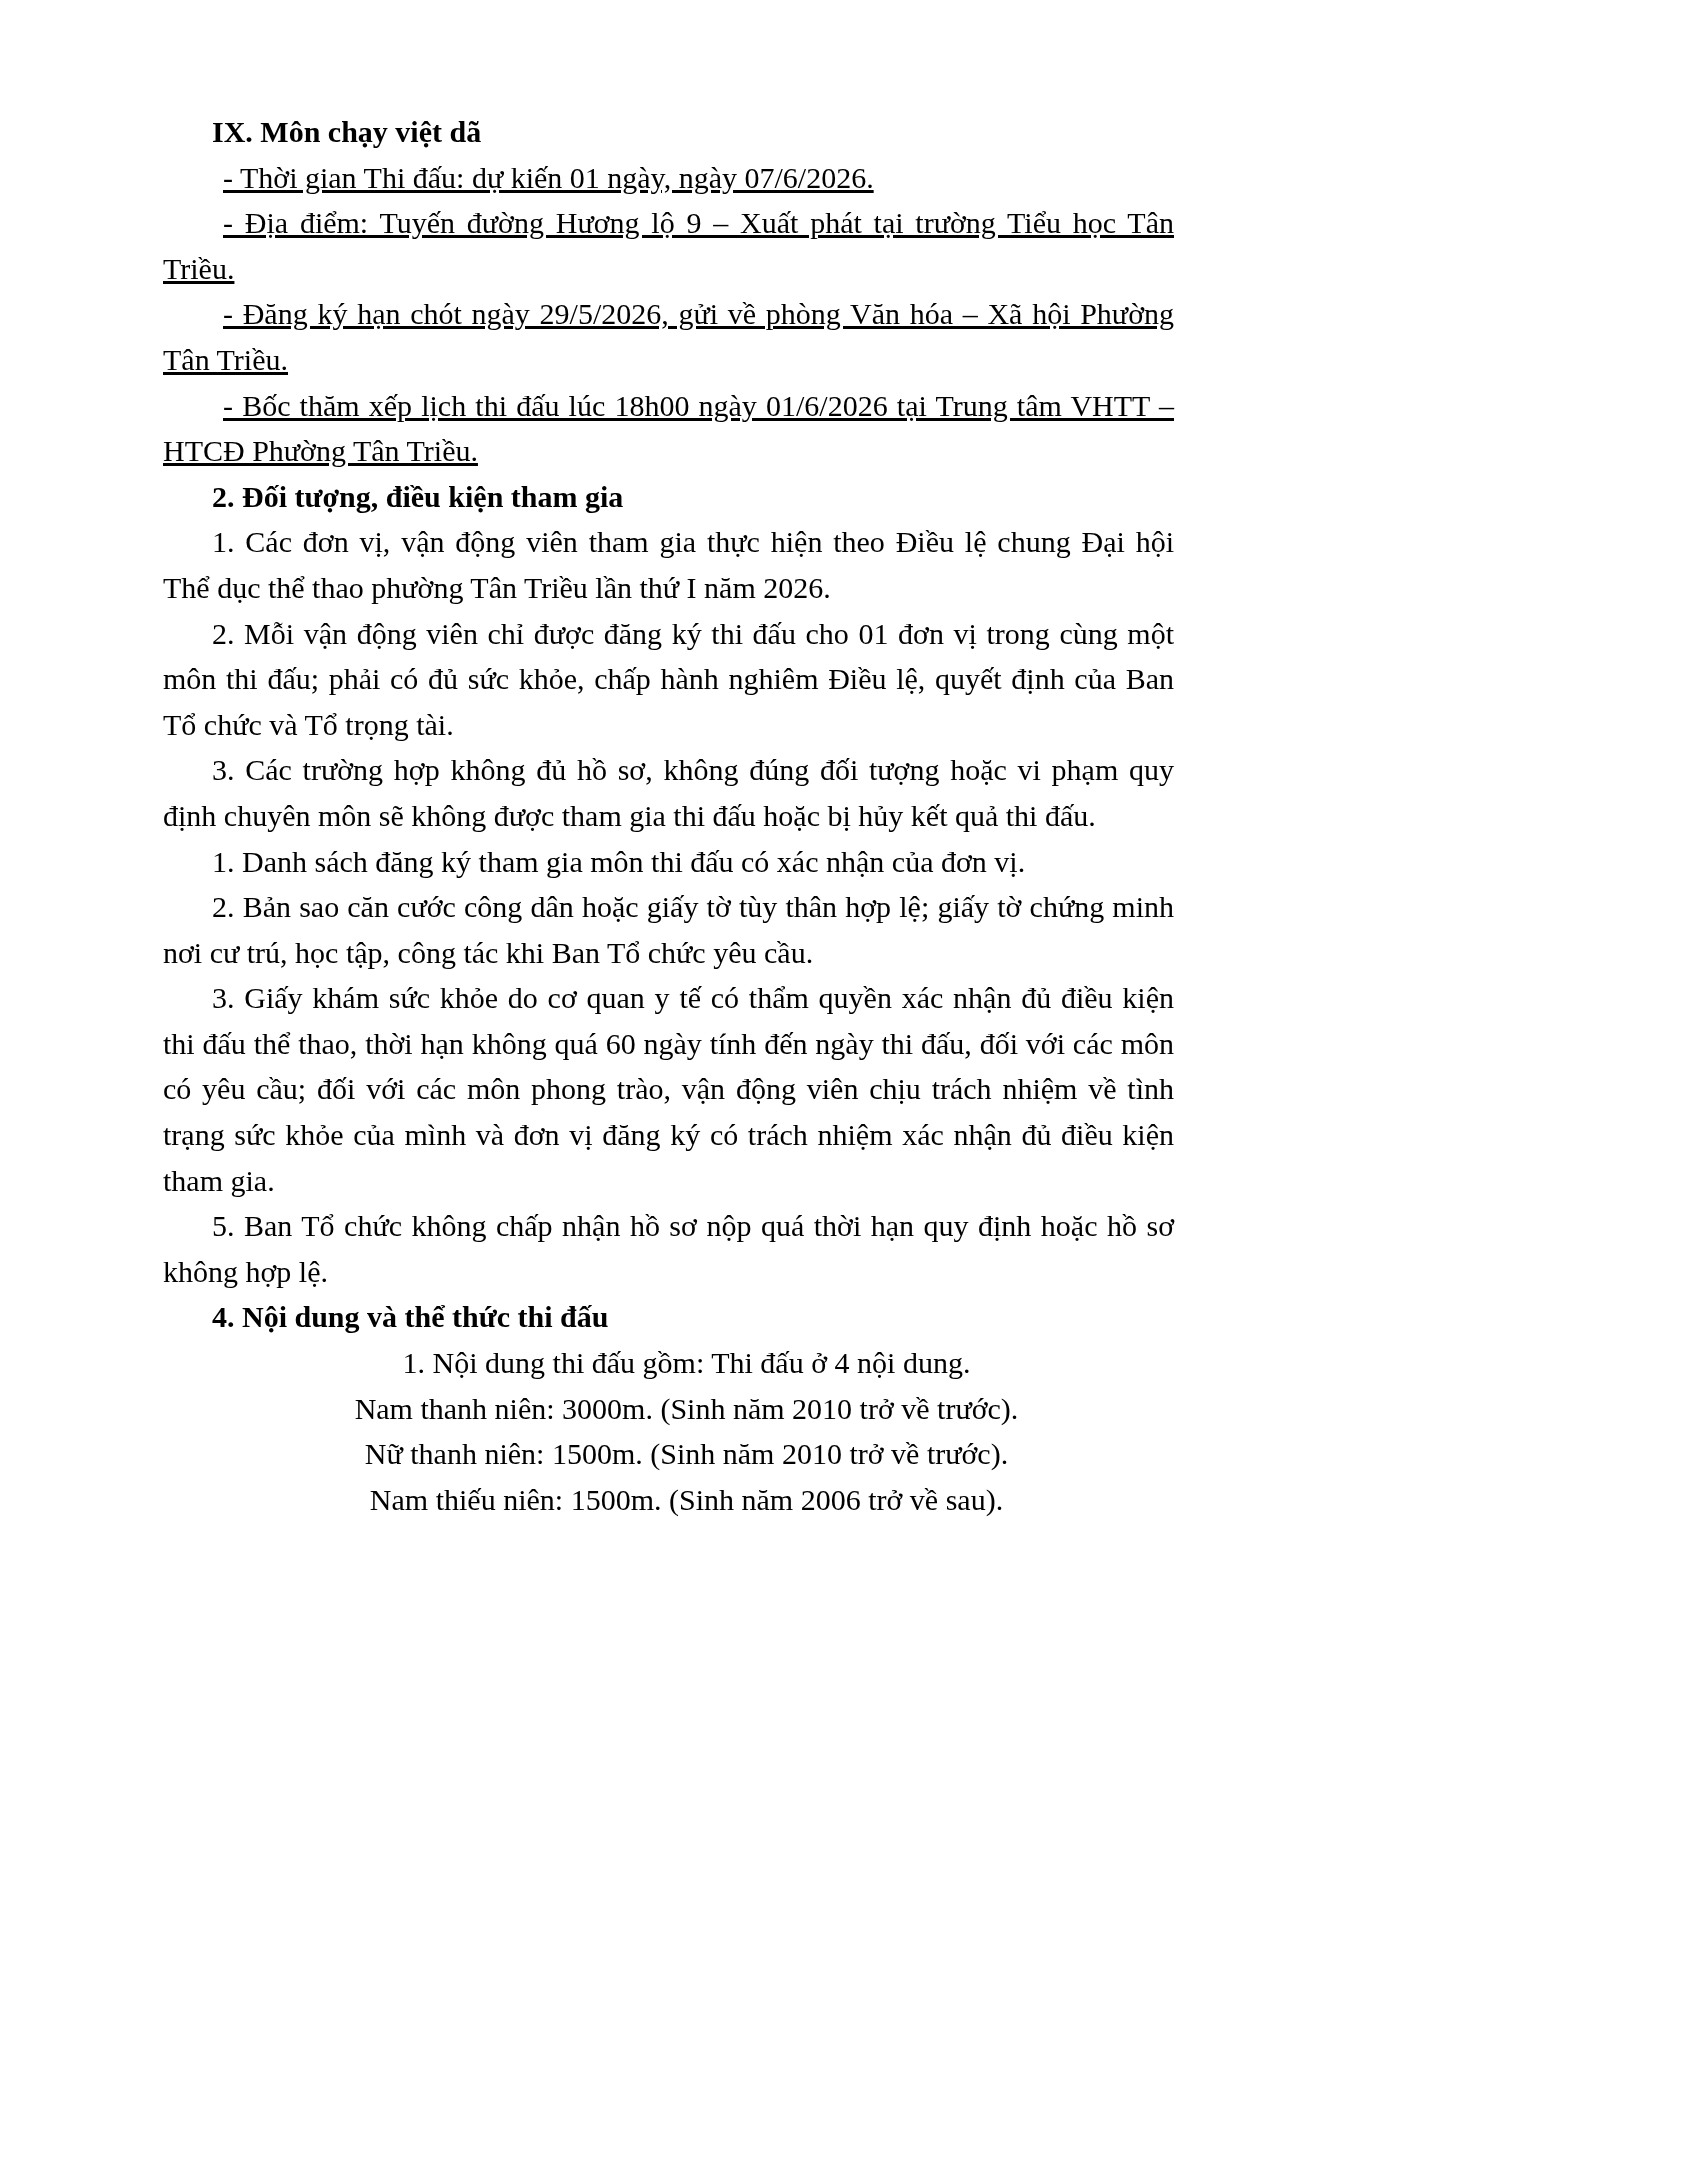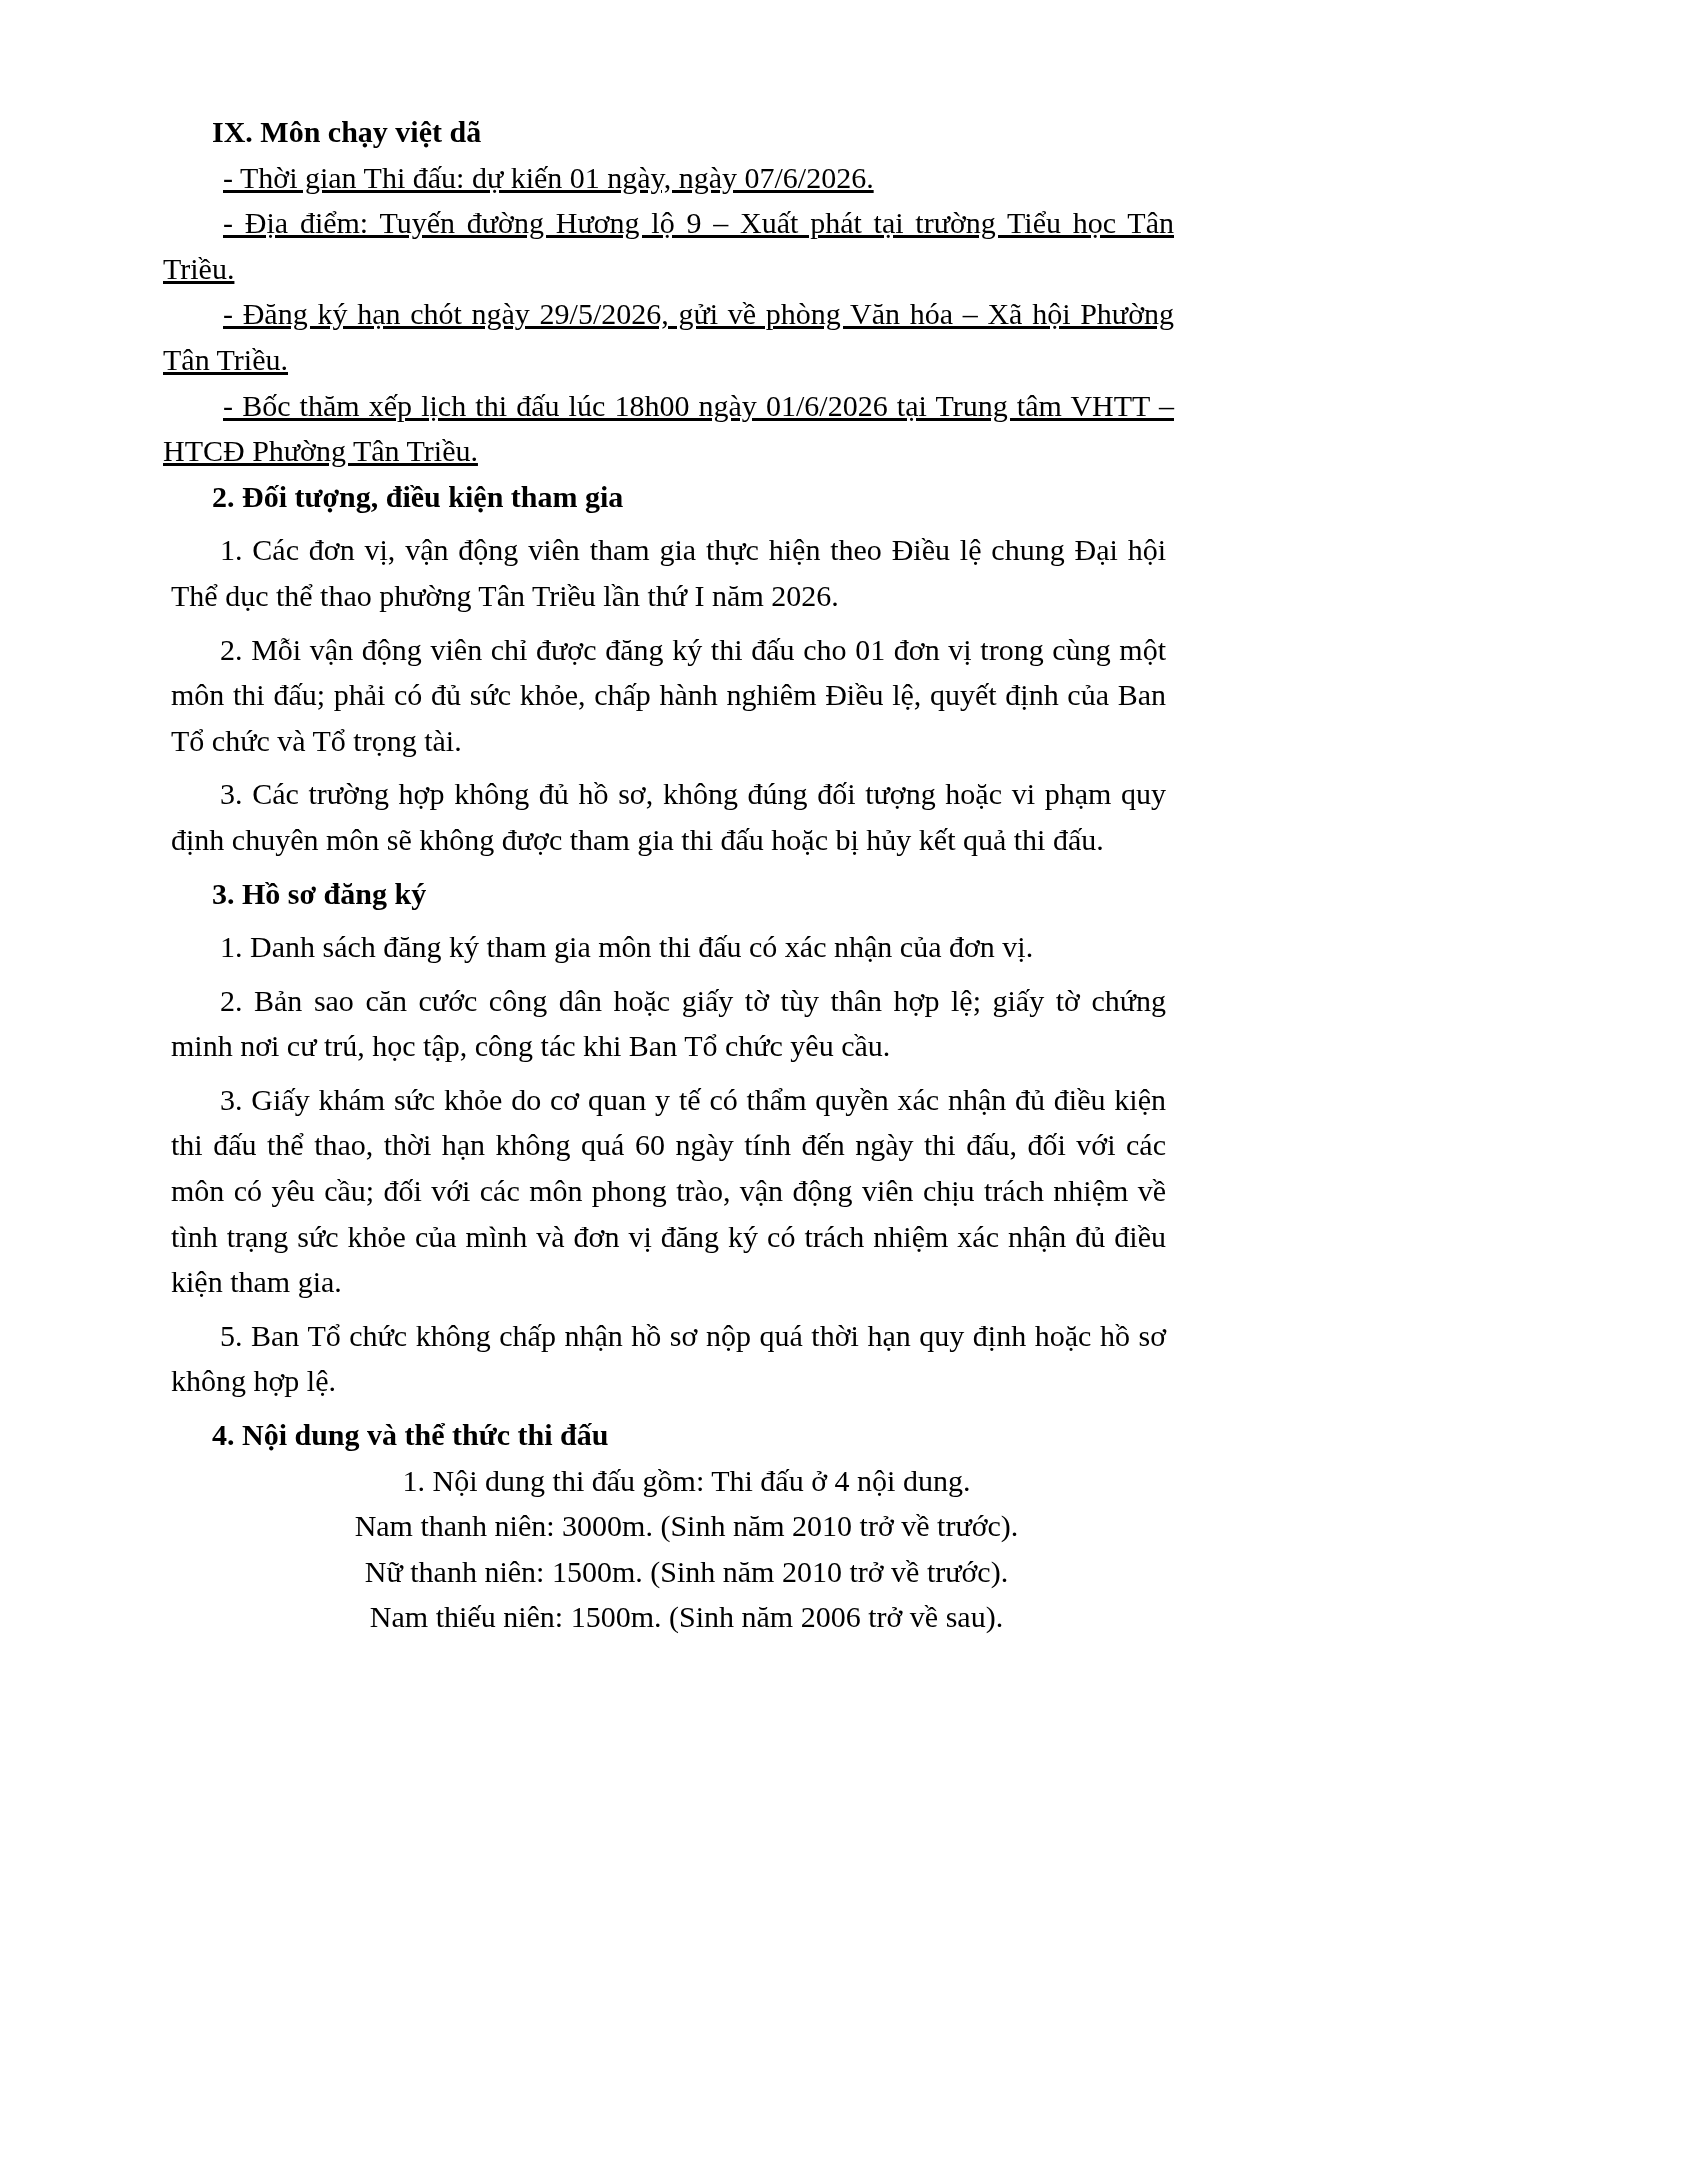--- a/index.html
+++ b/index.html
@@ -26,21 +26,21 @@
   h3.section-heading {
     font-size: 30px;
     font-weight: bold;
     margin: 0 0 0 0;
     padding: 0;
     text-indent: 49px;
     line-height: 1.52;
     text-align: left;
   }
   p.para {
-    margin: 8px;
+    margin: 0;
     padding: 0;
     text-indent: 49px;
     line-height: 1.52;
     text-align: justify;
   }
   p.para-dash {
     margin: 0;
     padding: 0;
     text-indent: 60px;
     line-height: 1.52;
@@ -66,21 +66,20 @@
     <p class="para-dash">- Thời gian Thi đấu: dự kiến 01 ngày, ngày 07/6/2026.</p>
     <p class="para-dash">- Địa điểm: Tuyến đường Hương lộ 9 – Xuất phát tại trường Tiểu học Tân Triều.</p>
     <p class="para-dash">- Đăng ký hạn chót ngày 29/5/2026, gửi về phòng Văn hóa – Xã hội Phường Tân Triều.</p>
     <p class="para-dash">- Bốc thăm xếp lịch thi đấu lúc 18h00 ngày 01/6/2026 tại Trung tâm VHTT – HTCĐ Phường Tân Triều.</p>
 
     <h3 class="section-heading">2. Đối tượng, điều kiện tham gia</h3>
     <p class="para">1. Các đơn vị, vận động viên tham gia thực hiện theo Điều lệ chung Đại hội Thể dục thể thao phường Tân Triều lần thứ I năm 2026.</p>
     <p class="para">2. Mỗi vận động viên chỉ được đăng ký thi đấu cho 01 đơn vị trong cùng một môn thi đấu; phải có đủ sức khỏe, chấp hành nghiêm Điều lệ, quyết định của Ban Tổ chức và Tổ trọng tài.</p>
     <p class="para">3. Các trường hợp không đủ hồ sơ, không đúng đối tượng hoặc vi phạm quy định chuyên môn sẽ không được tham gia thi đấu hoặc bị hủy kết quả thi đấu.</p>
 
-    <h3 class="section-heading">3. Hồ sơ đăng ký</h3>
     <p class="para">1. Danh sách đăng ký tham gia môn thi đấu có xác nhận của đơn vị.</p>
     <p class="para">2. Bản sao căn cước công dân hoặc giấy tờ tùy thân hợp lệ; giấy tờ chứng minh nơi cư trú, học tập, công tác khi Ban Tổ chức yêu cầu.</p>
     <p class="para">3. Giấy khám sức khỏe do cơ quan y tế có thẩm quyền xác nhận đủ điều kiện thi đấu thể thao, thời hạn không quá 60 ngày tính đến ngày thi đấu, đối với các môn có yêu cầu; đối với các môn phong trào, vận động viên chịu trách nhiệm về tình trạng sức khỏe của mình và đơn vị đăng ký có trách nhiệm xác nhận đủ điều kiện tham gia.</p>
     <p class="para">5. Ban Tổ chức không chấp nhận hồ sơ nộp quá thời hạn quy định hoặc hồ sơ không hợp lệ.</p>
 
     <h3 class="section-heading">4. Nội dung và thể thức thi đấu</h3>
     <p class="para-flush">1. Nội dung thi đấu gồm: Thi đấu ở 4 nội dung.</p>
     <p class="para-flush">Nam thanh niên: 3000m. (Sinh năm 2010 trở về trước).</p>
     <p class="para-flush">Nữ thanh niên: 1500m. (Sinh năm 2010 trở về trước).</p>
     <p class="para-flush">Nam thiếu niên: 1500m. (Sinh năm 2006 trở về sau).</p>

